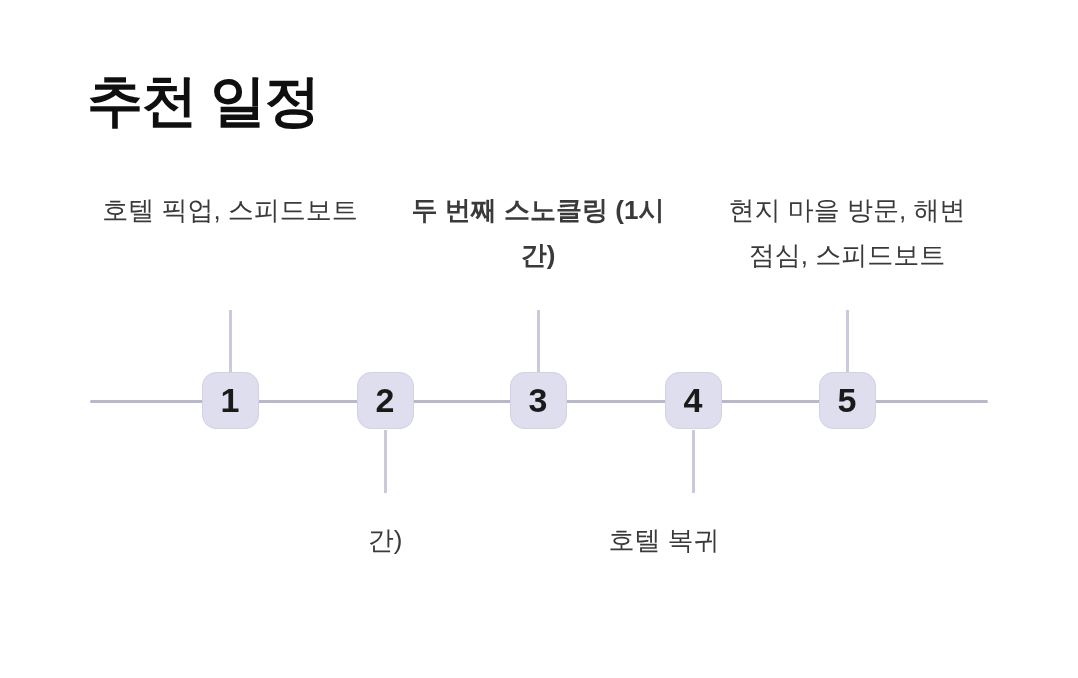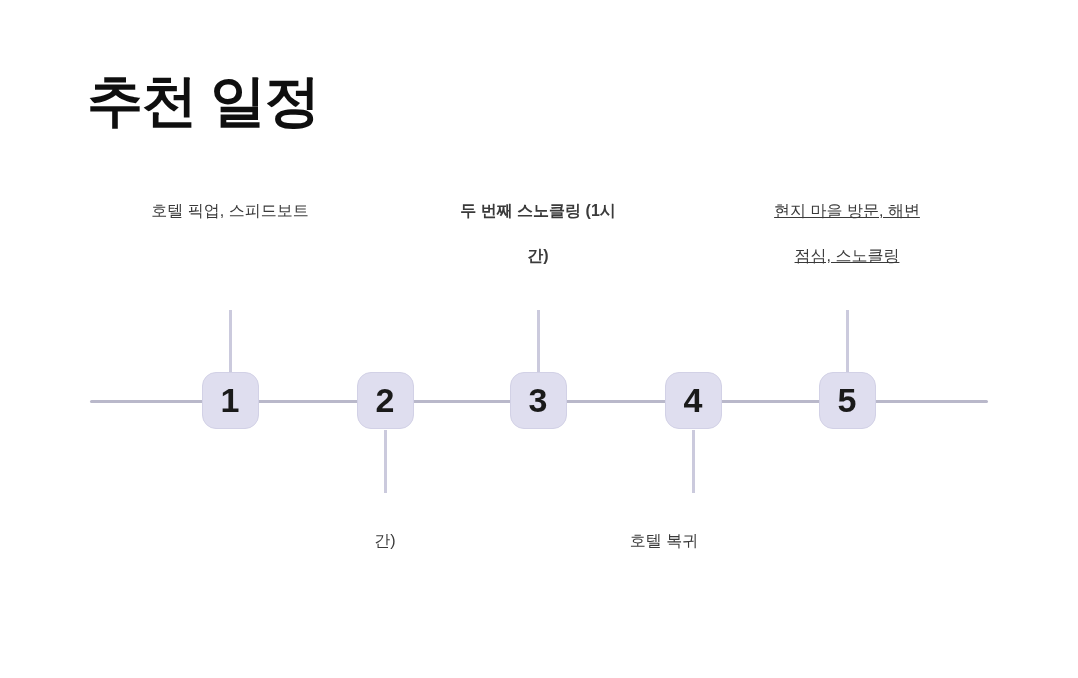--- a/index.html
+++ b/index.html
@@ -57,21 +57,21 @@
     position: absolute;
     width: 3px;
     background: #cbcadd;
   }
   .connector.up   { top: 310px; height: 62px; }
   .connector.down { top: 430px; height: 63px; }
   .step-label {
     position: absolute;
     width: 310px;
     text-align: center;
-    font-size: 16px;
+    font-size: 26px;
     line-height: 45px;
     color: #3a3a3a;
   }
   .step-label.top    { top: 188px; }
   .step-label.bottom { top: 518px; }
 </style>
 </head>
 <body>
 
 <div class="canvas">
@@ -104,18 +104,18 @@
       <div class="node" style="left: 664.5px;">
         <span class="node-number">4</span>
       </div>
       <div class="step-label bottom" style="left: 509px;">
         <div>호텔 복귀</div>
       </div>
       <div class="connector up" style="left: 845.5px;"></div>
       <div class="node" style="left: 818.5px;">
         <span class="node-number">5</span>
       </div>
-      <div class="step-label top" style="left: 692px; text-decoration: underline;">
+      <div class="step-label top" style="left: 692px;">
         <div>현지 마을 방문, 해변</div>
-        <div>점심, 스노클링</div>
+        <div>점심, 스피드보트</div>
       </div>
     </div>
 </div>
 
 </body></html>

